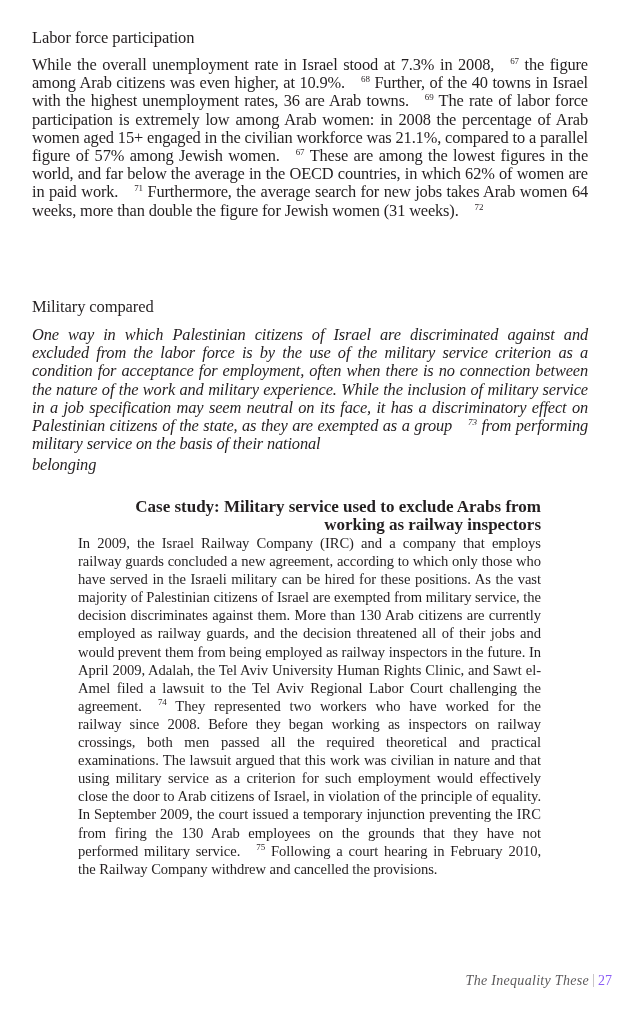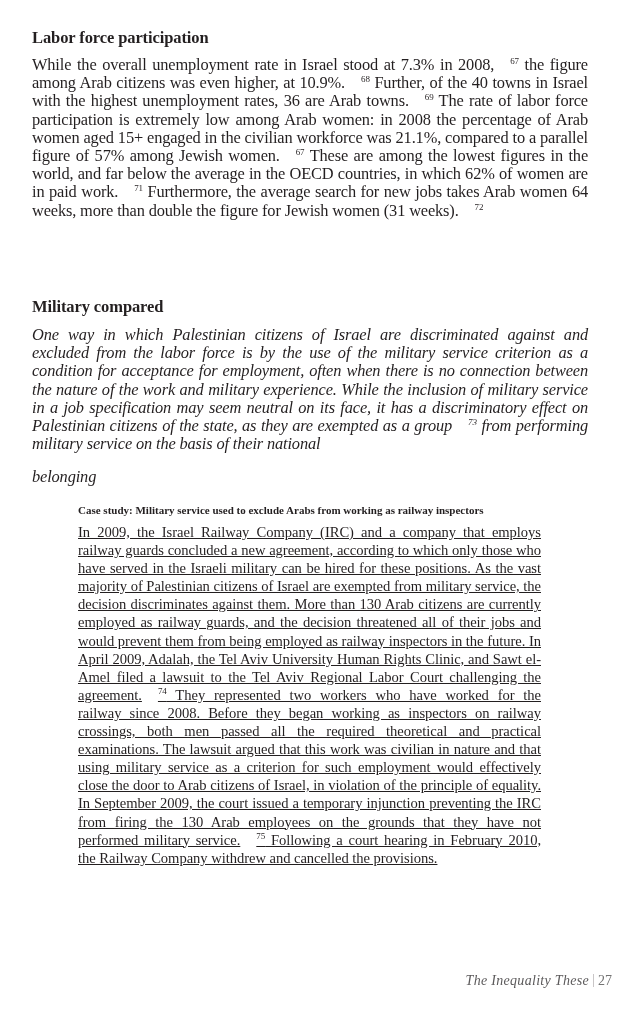--- a/index.html
+++ b/index.html
@@ -14,21 +14,21 @@
       overflow: hidden;
       font-family: "Liberation Serif", "DejaVu Serif", serif;
       color: #231f20;
     }
     .section {
       position: absolute;
       left: 32px;
       width: 556px;
     }
     .heading {
-      font-weight: bold;
+      font-weight: normal;
       font-size: 16.5px;
       line-height: 20px;
       margin: 0;
       letter-spacing: -0.1px;
     }
     .body-text {
       font-size: 16.4px;
       line-height: 18.2px;
       text-align: justify;
       margin: 0;
@@ -37,41 +37,41 @@
     .body-text sup, .case-text sup {
       font-size: 9px;
       line-height: 0;
       vertical-align: 6px;
       padding-left: 16px;
     }
     #sec-labor { top: 28px; }
     #sec-labor .body-text { margin-top: 8px; }
     #sec-military { top: 297px; }
     #sec-military .body-text { margin-top: 9px; font-style: italic; }
-    .last-line { display: block; margin-top: 15px; }
+    .last-line { display: block; margin-top: 3px; }
 
     .case-study {
       position: absolute;
       left: 78px;
       top: 498px;
       width: 463px;
     }
     .case-title {
       font-weight: bold;
-      font-size: 11px;
-      line-height: 25px;
+      font-size: 17px;
+      line-height: 18px;
       margin: 0;
+      text-align: right;
     }
     .case-text {
       font-size: 14.6px;
       line-height: 18.1px;
       text-align: justify;
       margin: 0;
       letter-spacing: -0.05px;
-      text-decoration: underline;
     }
     .footer {
       position: absolute;
       top: 973px;
       right: 12px;
       font-size: 14px;
       color: #5c5a5b;
       white-space: nowrap;
     }
     .footer .report-title {
@@ -80,21 +80,21 @@
     }
     .footer .sep {
       display: inline-block;
       width: 1px;
       height: 13px;
       background: #c9c6c7;
       margin: 0 4px;
       vertical-align: -2px;
     }
     .footer .page-num {
-      color: #737373;
+      color: #8b5cf6;
     }
   </style>
 </head>
 <body>
 
 <div class="section" id="sec-labor">
   <h2 class="heading">Labor force participation</h2>
   <p class="body-text">
     <span>While the overall unemployment rate in Israel stood at 7.3% in 2008,</span><sup>67</sup><span> the figure among Arab citizens was even higher, at 10.9%.</span><sup>68</sup><span> Further, of the 40 towns in Israel with the highest unemployment rates, 36 are Arab towns.</span><sup>69</sup><span> The rate of labor force participation is extremely low among Arab women: in 2008 the percentage of Arab women aged 15+ engaged in the civilian workforce was 21.1%, compared to a parallel figure of 57% among Jewish women.</span><sup>67</sup><span> These are among the lowest figures in the world, and far below the average in the OECD countries, in which 62% of women are in paid work.</span><sup>71</sup><span> Furthermore, the average search for new jobs takes Arab women 64 weeks, more than double the figure for Jewish women (31 weeks).</span><sup>72</sup>
   </p>

